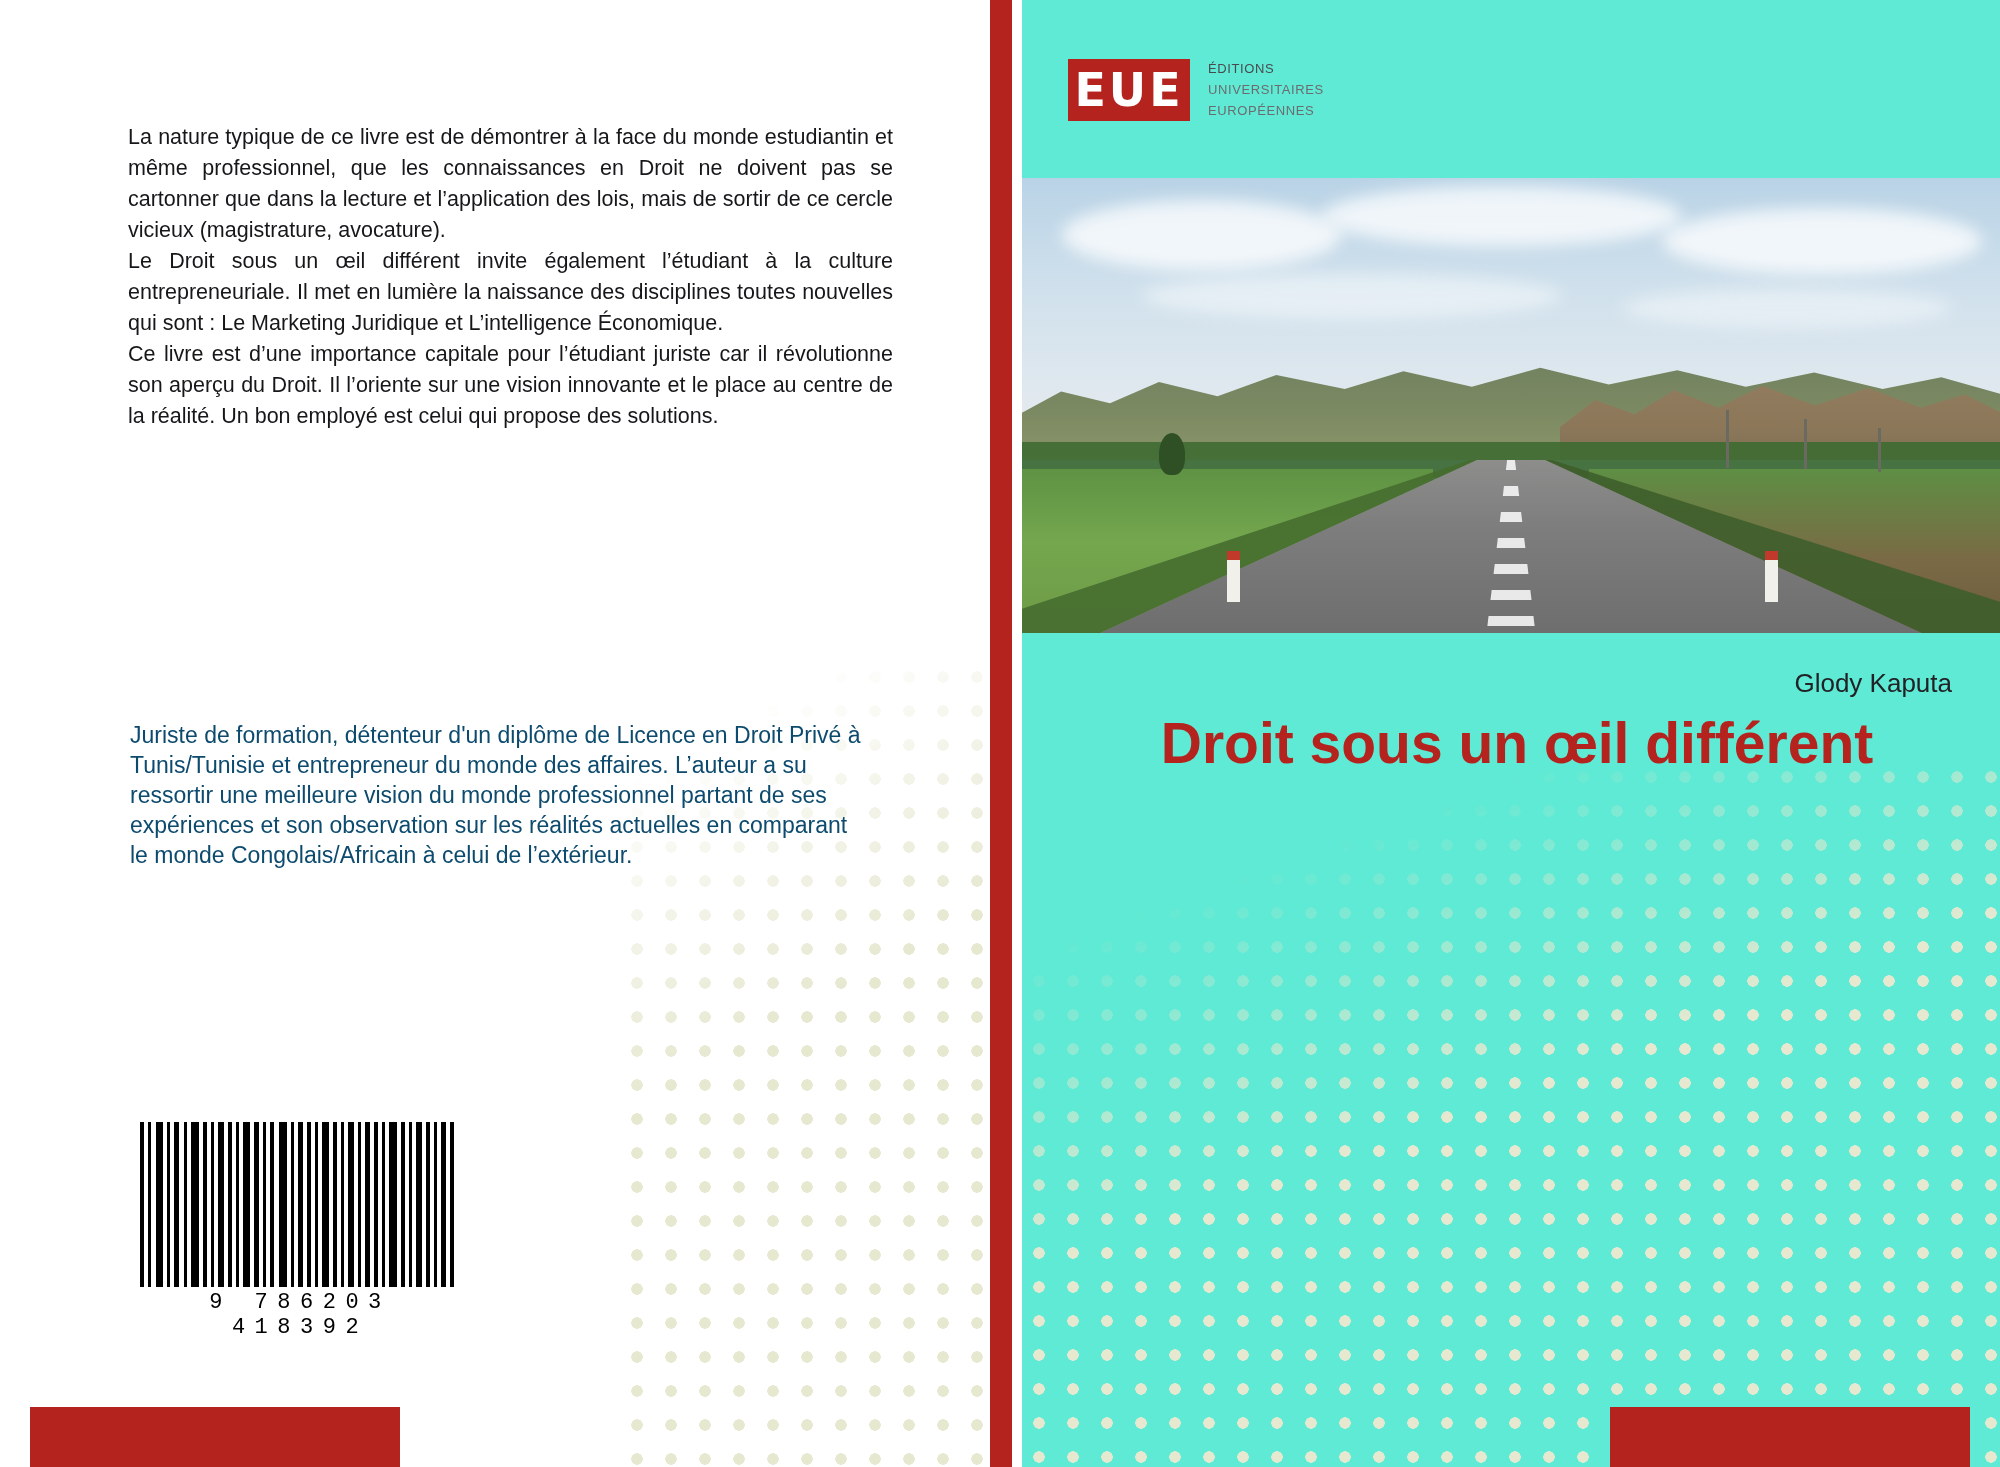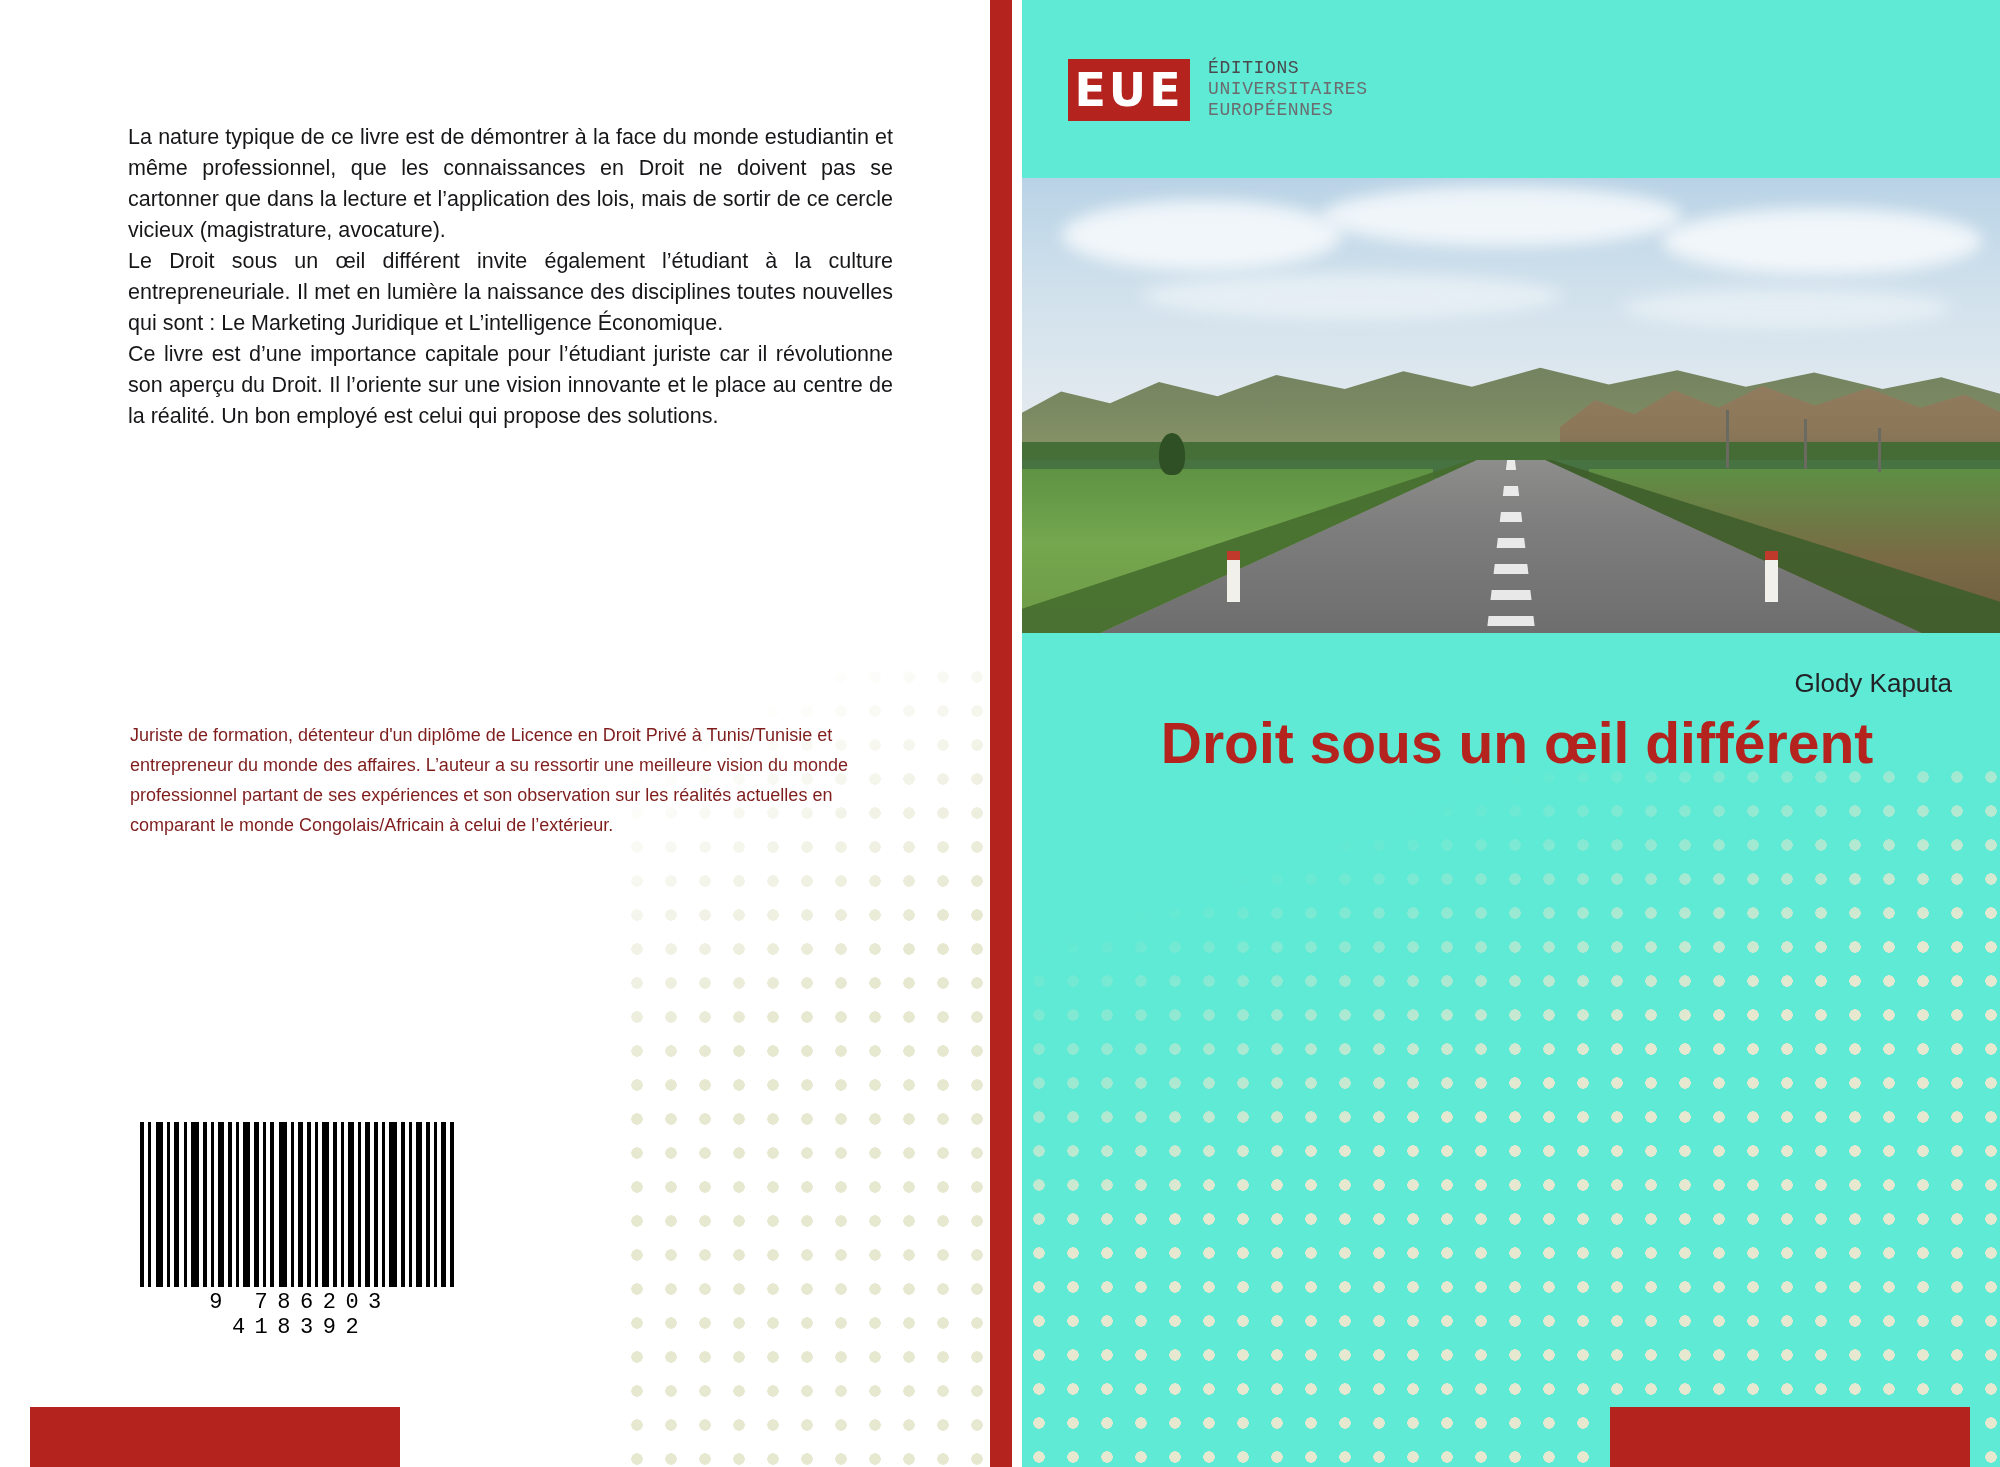--- a/index.html
+++ b/index.html
@@ -58,23 +58,23 @@
     text-align: justify;
     text-justify: inter-word;
   }
   .blurb p { margin: 0; }
 
   .author-bio {
     position: absolute;
     left: 130px;
     top: 720px;
     width: 740px;
-    font-size: 18px;
+    font-size: 23px;
     line-height: 30px;
-    color: #7f1d1d;
+    color: #0c4a6e;
   }
   .author-bio p { margin: 0; }
 
   
   .barcode-area {
     position: absolute;
     left: 140px;
     top: 1122px;
     width: 330px;
     height: 215px;
@@ -176,25 +176,24 @@
     height: 62px;
     color: #ffffff;
     font-family: "DejaVu Sans", sans-serif;
     font-size: 46px;
     font-weight: bold;
     letter-spacing: 3px;
     line-height: 62px;
     text-align: center;
   }
   .pub-lines {
-    font-size: 18px;
+    font-size: 13px;
     line-height: 21px;
     color: #6c6c70;
     letter-spacing: 0.6px;
-    font-family: Liberation Mono, monospace;
   }
   .pub-lines div:first-child { color: #4a4a4e; }
 
   
   .cover-photo {
     position: absolute;
     left: 0px;
     top: 178px;
     width: 978px;
     height: 455px;

